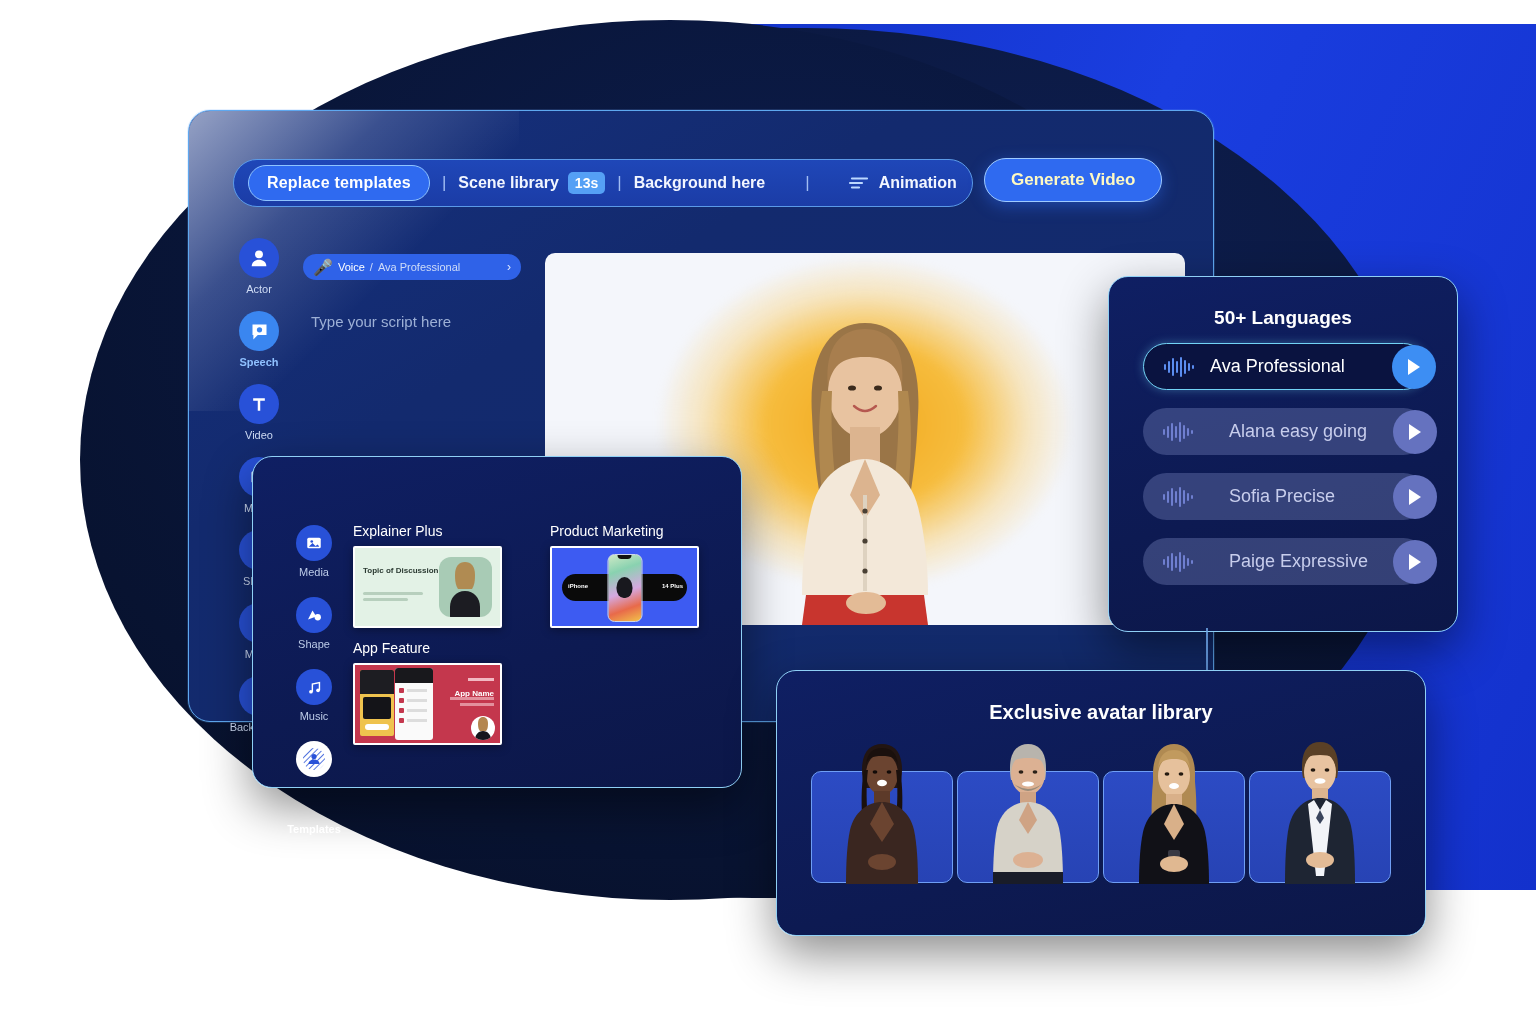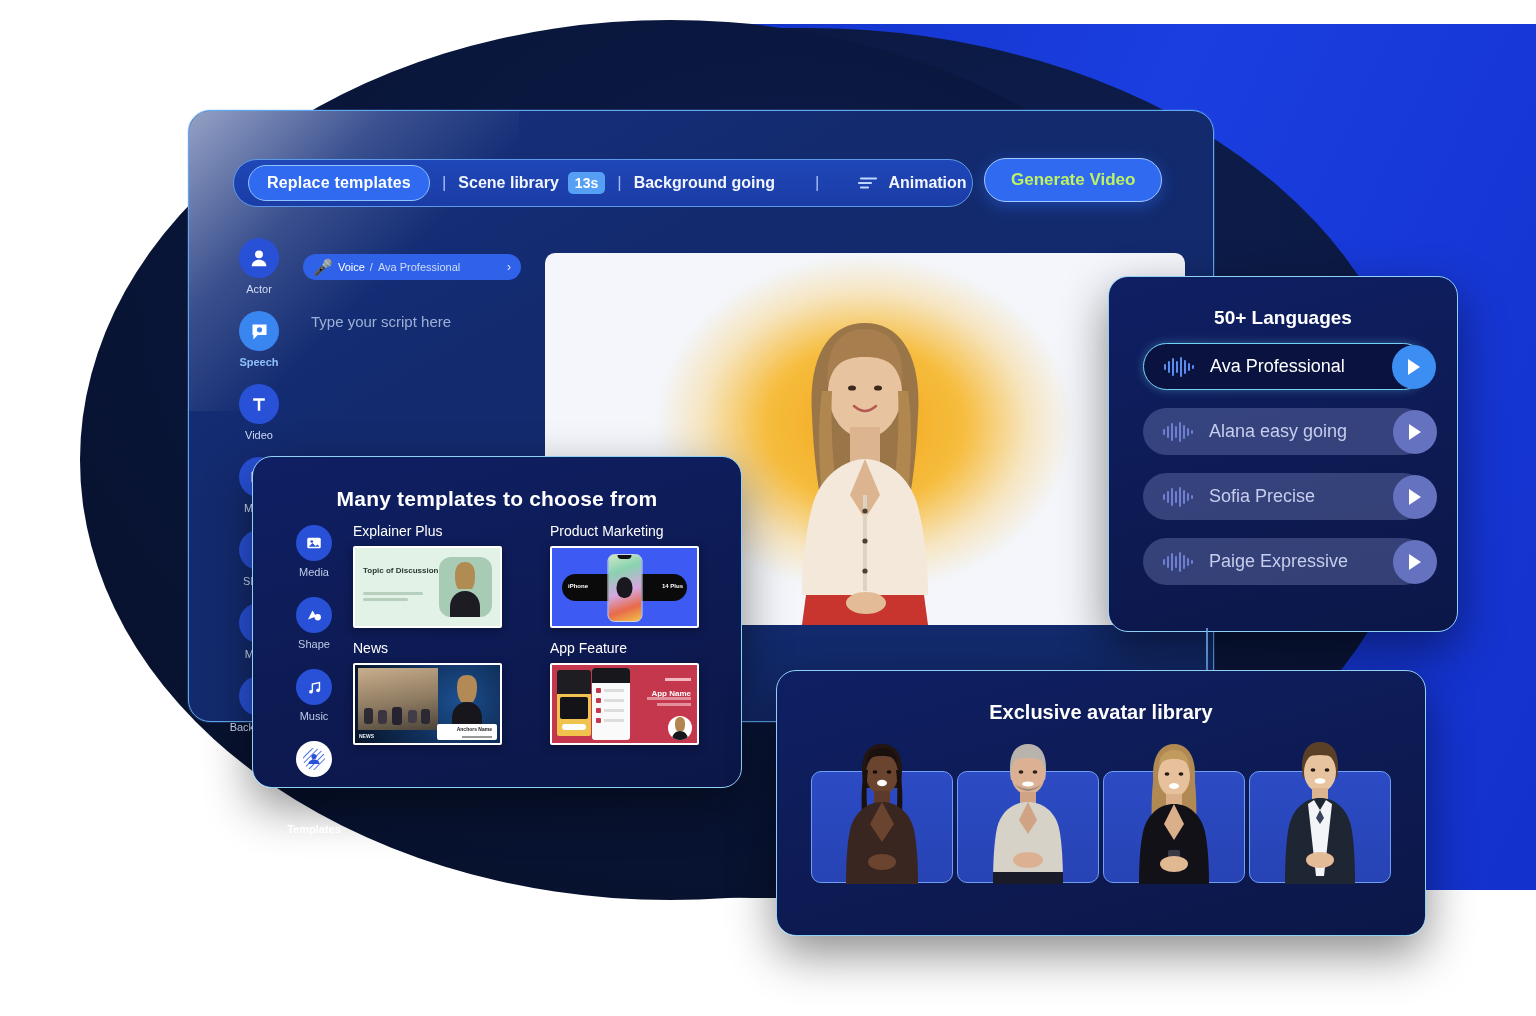--- a/index.html
+++ b/index.html
@@ -55,21 +55,21 @@
   .tb-text{color:#f2f6ff;font-size:16px;font-weight:600;white-space:nowrap;}
   .tb-badge{
     background:#55a0f5;color:#fff;font-size:14px;font-weight:700;
     padding:3px 7px;border-radius:5px;margin-left:9px;
   }
   .tb-anim{display:flex;align-items:center;gap:9px;margin-left:26px;text-align:right;}
   .anim-icon{display:block;}
   .generate{
     position:absolute;left:984px;top:158px;height:42px;padding:0 26px;
     border-radius:22px;border:1.6px solid #9ecaff;background:#2f6af0;
-    color:#bef264;font-size:17px;font-weight:700;display:flex;align-items:center;
+    color:#fef9c3;font-size:17px;font-weight:700;display:flex;align-items:center;
     box-shadow:0 4px 16px rgba(47,106,240,.45);
   }
 
   
   .sidebar{position:absolute;left:233px;top:238px;width:52px;}
   .side-item{
     display:flex;flex-direction:column;align-items:center;margin-bottom:16px;
   }
   .side-ico{
     width:40px;height:40px;border-radius:50%;background:#2851d8;
@@ -125,21 +125,21 @@
   }
   .voice-list{position:absolute;left:34px;right:30px;top:66px;}
   .voice-row{
     position:relative;height:47px;border-radius:24px;margin-bottom:18px;
     display:flex;align-items:center;padding-left:18px;box-sizing:border-box;
   }
   .voice-row.sel{
     background:#0a1340;border:1.5px solid #72d3f5;
     box-shadow:0 0 10px rgba(114,211,245,.35);
   }
-  .voice-row.dim{background:rgba(146,158,214,.30);}
+  .voice-row.dim{background:rgba(146,158,214,.30);gap:20px;}
   .wave{display:block;margin-right:14px;}
   .v-name{font-size:18px;color:#e9eeff;font-weight:500;}
   .voice-row.sel .v-name{color:#ffffff;}
   .voice-row.dim .v-name{color:#c7cdec;}
   .play-btn{
     position:absolute;right:-10px;top:50%;transform:translateY(-50%);
     width:44px;height:44px;border-radius:50%;
     display:flex;align-items:center;justify-content:center;
   }
   .play-btn.on{background:#3d8ef3;}
@@ -179,21 +179,21 @@
 
   <div class="editor">
     <div class="editor-sheen"></div>
 
     <div class="toolbar">
       <div class="pill-replace">Replace templates</div>
       <span class="tb-sep">|</span>
       <span class="tb-text">Scene library</span>
       <span class="tb-badge">13s</span>
       <span class="tb-sep">|</span>
-      <span class="tb-text">Background going</span>
+      <span class="tb-text">Background here</span>
       <span class="tb-sep" style="margin-left:40px;">|</span>
       <span class="tb-anim">
         <svg class="anim-icon" width="22" height="16" viewBox="0 0 22 16">
           <line x1="4" y1="3.5" x2="19" y2="3.5" stroke="#bcd8ff" stroke-width="2.2" stroke-linecap="round"></line>
           <line x1="2" y1="8" x2="14" y2="8" stroke="#bcd8ff" stroke-width="2.2" stroke-linecap="round"></line>
           <line x1="4" y1="12.5" x2="11" y2="12.5" stroke="#bcd8ff" stroke-width="2.2" stroke-linecap="round"></line>
         </svg>
         <span class="tb-text">Animation</span>
       </span>
     </div>
@@ -312,21 +312,20 @@
             <path d="M3 16l5-5 4 4 3-3 6 5v1a3 3 0 01-3 3H6a3 3 0 01-3-3z" fill="#2851d8"></path>
           </svg>
       </span>
       <span class="side-lbl">Background</span>
     </div>
   </div>
 
   <div class="generate">Generate Video</div>
 
   <div class="card tpl-card">
-    <div class="tpl-title">Many templates to choose from</div>
 
     <div class="tpl-side">
       <div class="side-item">
         <span class="side-ico">
           <svg width="18" height="18" viewBox="0 0 24 24">
               <rect x="3" y="5" width="18" height="14" rx="2" fill="#fff"></rect>
               <circle cx="9" cy="10" r="1.8" fill="#2851d8"></circle>
               <path d="M5 17l5-5 4 4 3-2 2 3z" fill="#2851d8"></path>
             </svg>
         </span>
@@ -394,42 +393,20 @@
           <div style="position:absolute;left:10px;top:26px;width:125px;height:27px;border-radius:14px;background:#0a0a0a;"></div>
           <div style="position:absolute;left:16px;top:35px;color:#fff;font-size:6px;font-weight:700;">iPhone</div>
           <div style="position:absolute;right:14px;top:35px;color:#fff;font-size:6px;font-weight:700;">14 Plus</div>
           <div style="position:absolute;left:50%;top:6px;transform:translateX(-50%);width:33px;height:66px;border-radius:7px;border:1.6px solid #cfd6e8;overflow:hidden;background:linear-gradient(160deg,#cfe9c6 0%,#89d2b0 25%,#d5a8e0 55%,#e86a4a 78%,#f2c24a 100%);">
             <div style="position:absolute;left:50%;top:0;transform:translateX(-50%);width:14px;height:4px;background:#111;border-radius:0 0 4px 4px;"></div>
             <div style="position:absolute;left:50%;top:22px;transform:translate(-50%,0);width:16px;height:21px;border-radius:50% 50% 45% 45%;background:#18181e;"></div>
           </div>
         </div>
       </div>
 
-      <div>
-        <div class="tpl-cell-label">News</div>
-        <div class="thumb">
-          <div style="position:absolute;inset:0;background:radial-gradient(circle at 72% 45%,#1c4f8f 0%,#10305c 45%,#061427 100%);"></div>
-          <div style="position:absolute;left:3px;top:3px;width:80px;height:62px;background:linear-gradient(170deg,#c8ae8c 0%,#8d7a61 55%,#4b4338 100%);overflow:hidden;">
-            <div style="position:absolute;left:6px;bottom:6px;width:9px;height:16px;background:#2e2a33;border-radius:3px;"></div>
-            <div style="position:absolute;left:20px;bottom:6px;width:9px;height:14px;background:#3a3540;border-radius:3px;"></div>
-            <div style="position:absolute;left:34px;bottom:5px;width:10px;height:18px;background:#262230;border-radius:3px;"></div>
-            <div style="position:absolute;left:50px;bottom:7px;width:9px;height:13px;background:#423c48;border-radius:3px;"></div>
-            <div style="position:absolute;left:63px;bottom:6px;width:9px;height:15px;background:#2b2733;border-radius:3px;"></div>
-          </div>
-          <svg style="position:absolute;right:4px;top:6px;" width="58" height="62" viewBox="0 0 58 62">
-            <ellipse cx="29" cy="18" rx="8" ry="10" fill="#e6c5a2"></ellipse>
-            <path d="M19 16c0-9 4-12 10-12s10 3 10 12c0 8-2 12-4 15H23c-2-3-4-7-4-15z" fill="#b38a55"></path>
-            <path d="M29 31c-9 0-15 7-15 16v15h30V47c0-9-6-16-15-16z" fill="#16161c"></path>
-          </svg>
-          <div style="position:absolute;right:3px;bottom:3px;width:60px;height:16px;background:#fff;border-radius:2px;"></div>
-          <div style="position:absolute;right:8px;bottom:11px;color:#1a1a1a;font-size:5px;font-weight:700;">Anchors Name</div>
-          <div style="position:absolute;right:8px;bottom:5px;width:30px;height:2px;background:#999;"></div>
-          <div style="position:absolute;left:4px;bottom:4px;color:#e8ecf5;font-size:5px;font-weight:700;">NEWS</div>
-        </div>
-      </div>
 
       <div>
         <div class="tpl-cell-label">App Feature</div>
         <div class="thumb">
           <div style="position:absolute;inset:0;background:#c4374d;"></div>
           <div style="position:absolute;left:5px;top:5px;width:34px;height:66px;background:#efc34e;border-radius:2px;overflow:hidden;">
             <div style="position:absolute;left:0;top:0;width:34px;height:24px;background:#1d1d22;"></div>
             <div style="position:absolute;left:3px;top:27px;width:28px;height:22px;background:#141418;border-radius:2px;"></div>
             <div style="position:absolute;left:5px;bottom:6px;width:24px;height:6px;background:#fff;border-radius:3px;"></div>
           </div>

